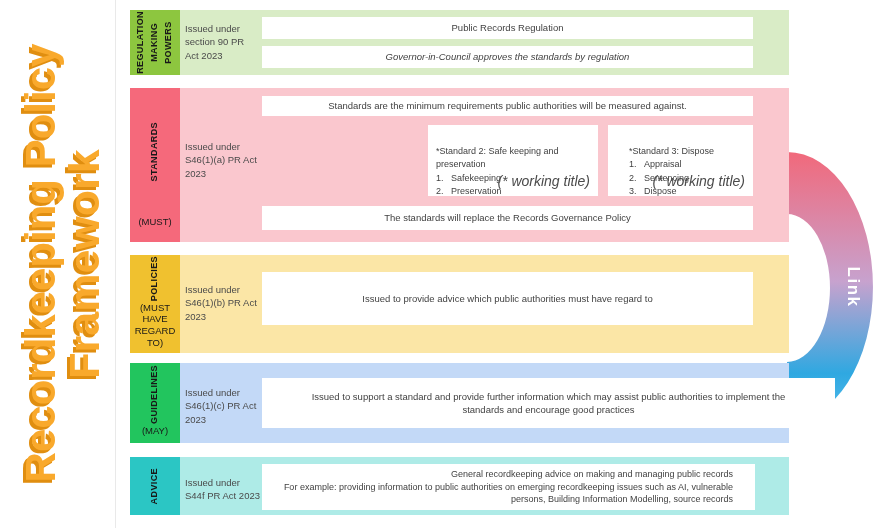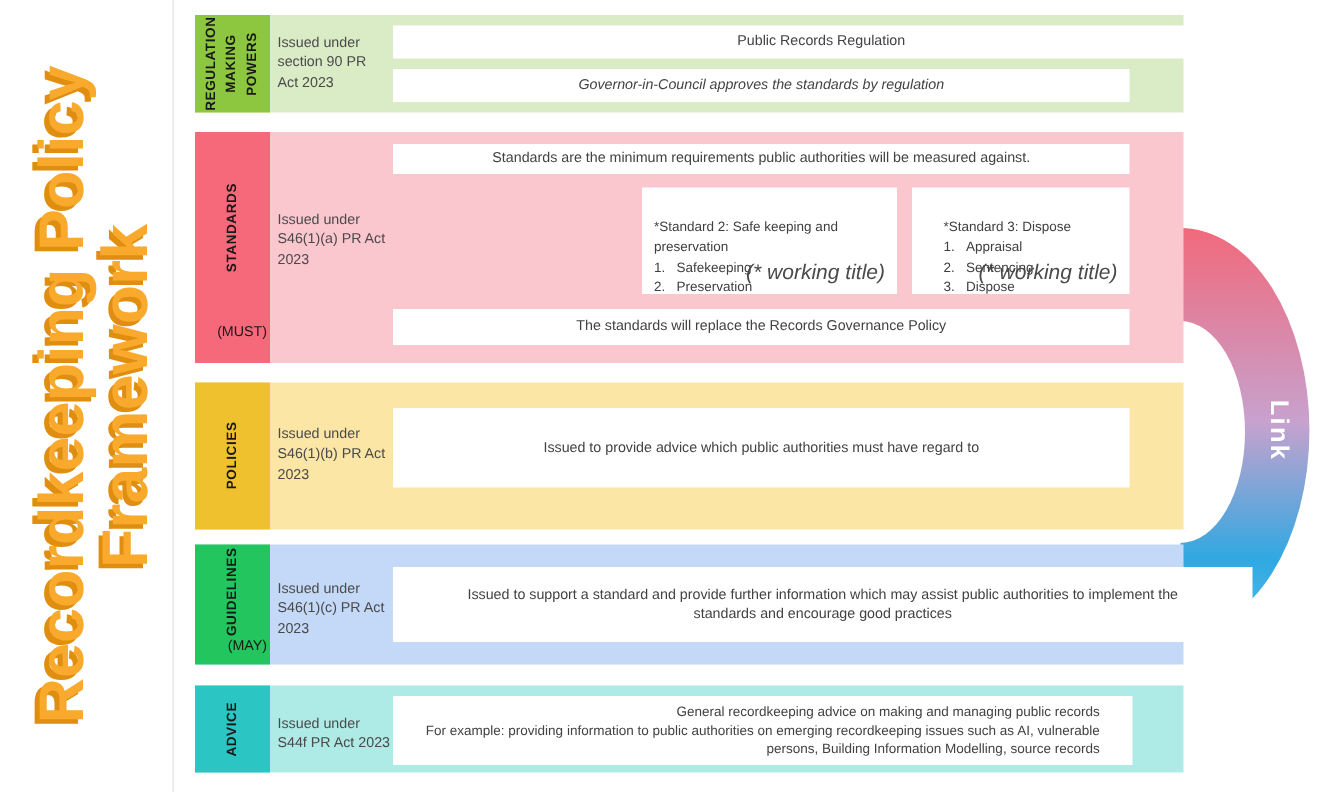--- a/index.html
+++ b/index.html
@@ -25,21 +25,21 @@
   .r2{top:88px;height:154px;}
   .r3{top:255px;height:98px;}
   .r4{top:363px;height:80px;}
   .r5{top:457px;height:58px;}
 
   .label{position:absolute;left:0;top:0;bottom:0;width:50px;display:flex;flex-direction:column;
          align-items:center;color:#181818;}
   .vwrap{flex:1;display:flex;align-items:center;justify-content:center;width:100%;}
   .vtext{writing-mode:vertical-rl;transform:rotate(180deg);text-align:center;font-weight:bold;
          font-size:9px;letter-spacing:.4px;line-height:1.55;white-space:pre-line;color:#181818;}
-  .sub{font-size:9.5px;text-align:right;line-height:1.25;color:#181818;width:46px;}
+  .sub{font-size:9.5px;text-align:center;line-height:1.25;color:#181818;width:46px;}
   .sub.must{margin-bottom:14px;}
   .sub.regard{margin-bottom:4px;}
   .sub.may{margin-bottom:6px;}
 
   .issued{position:absolute;left:55px;font-size:9.5px;line-height:1.4;color:#4a4a4a;
           white-space:pre-line;}
   .r1 .issued{top:12px;}
   .r2 .issued{top:52px;}
   .r3 .issued{top:28px;}
   .r4 .issued{top:23px;}
@@ -80,21 +80,21 @@
     <div class="label" style="background: rgb(141, 198, 63);">
       <div class="vwrap">
           <div class="vtext">REGULATION
 MAKING
 POWERS</div>
         </div>
     </div>
     <div class="issued">Issued under
 section 90 PR
 Act 2023</div>
-    <div class="wbox" style="left:132px;top:7px;width:491px;height:22px;padding-left:40px;">Public Records Regulation</div>
+    <div class="wbox" style="left:132px;top:7px;width:491px;height:22px;">Public Records Regulation</div>
     <div class="wbox it" style="left:132px;top:36px;width:491px;height:22px;">Governor-in-Council approves the standards by regulation</div>
   </section>
 
   <section class="row r2" style="background: rgb(250, 199, 206);">
     <div class="label" style="background: rgb(245, 105, 123);">
       <div class="vwrap">
           <div class="vtext">STANDARDS</div>
         </div>
       <div class="sub must">(MUST)</div>
     </div>
@@ -117,20 +117,21 @@
       <span class="foot">(* working title)</span>
     </div>
     <div class="wbox" style="left:132px;top:118px;width:491px;height:24px;">The standards will replace the Records Governance Policy</div>
   </section>
 
   <section class="row r3" style="background: rgb(251, 230, 166);">
     <div class="label" style="background: rgb(240, 193, 47);">
       <div class="vwrap">
           <div class="vtext">POLICIES</div>
         </div>
+      <div class="sub regard">(MUST HAVE REGARD TO)</div>
     </div>
     <div class="issued">Issued under
 S46(1)(b) PR Act
 2023</div>
     <div class="wbox" style="left:132px;top:17px;width:491px;height:53px;">Issued to provide advice which public authorities must have regard to</div>
   </section>
 
   <section class="row r4" style="background: rgb(195, 217, 247);">
     <div class="label" style="background: #22c55e;">
       <div class="vwrap">

